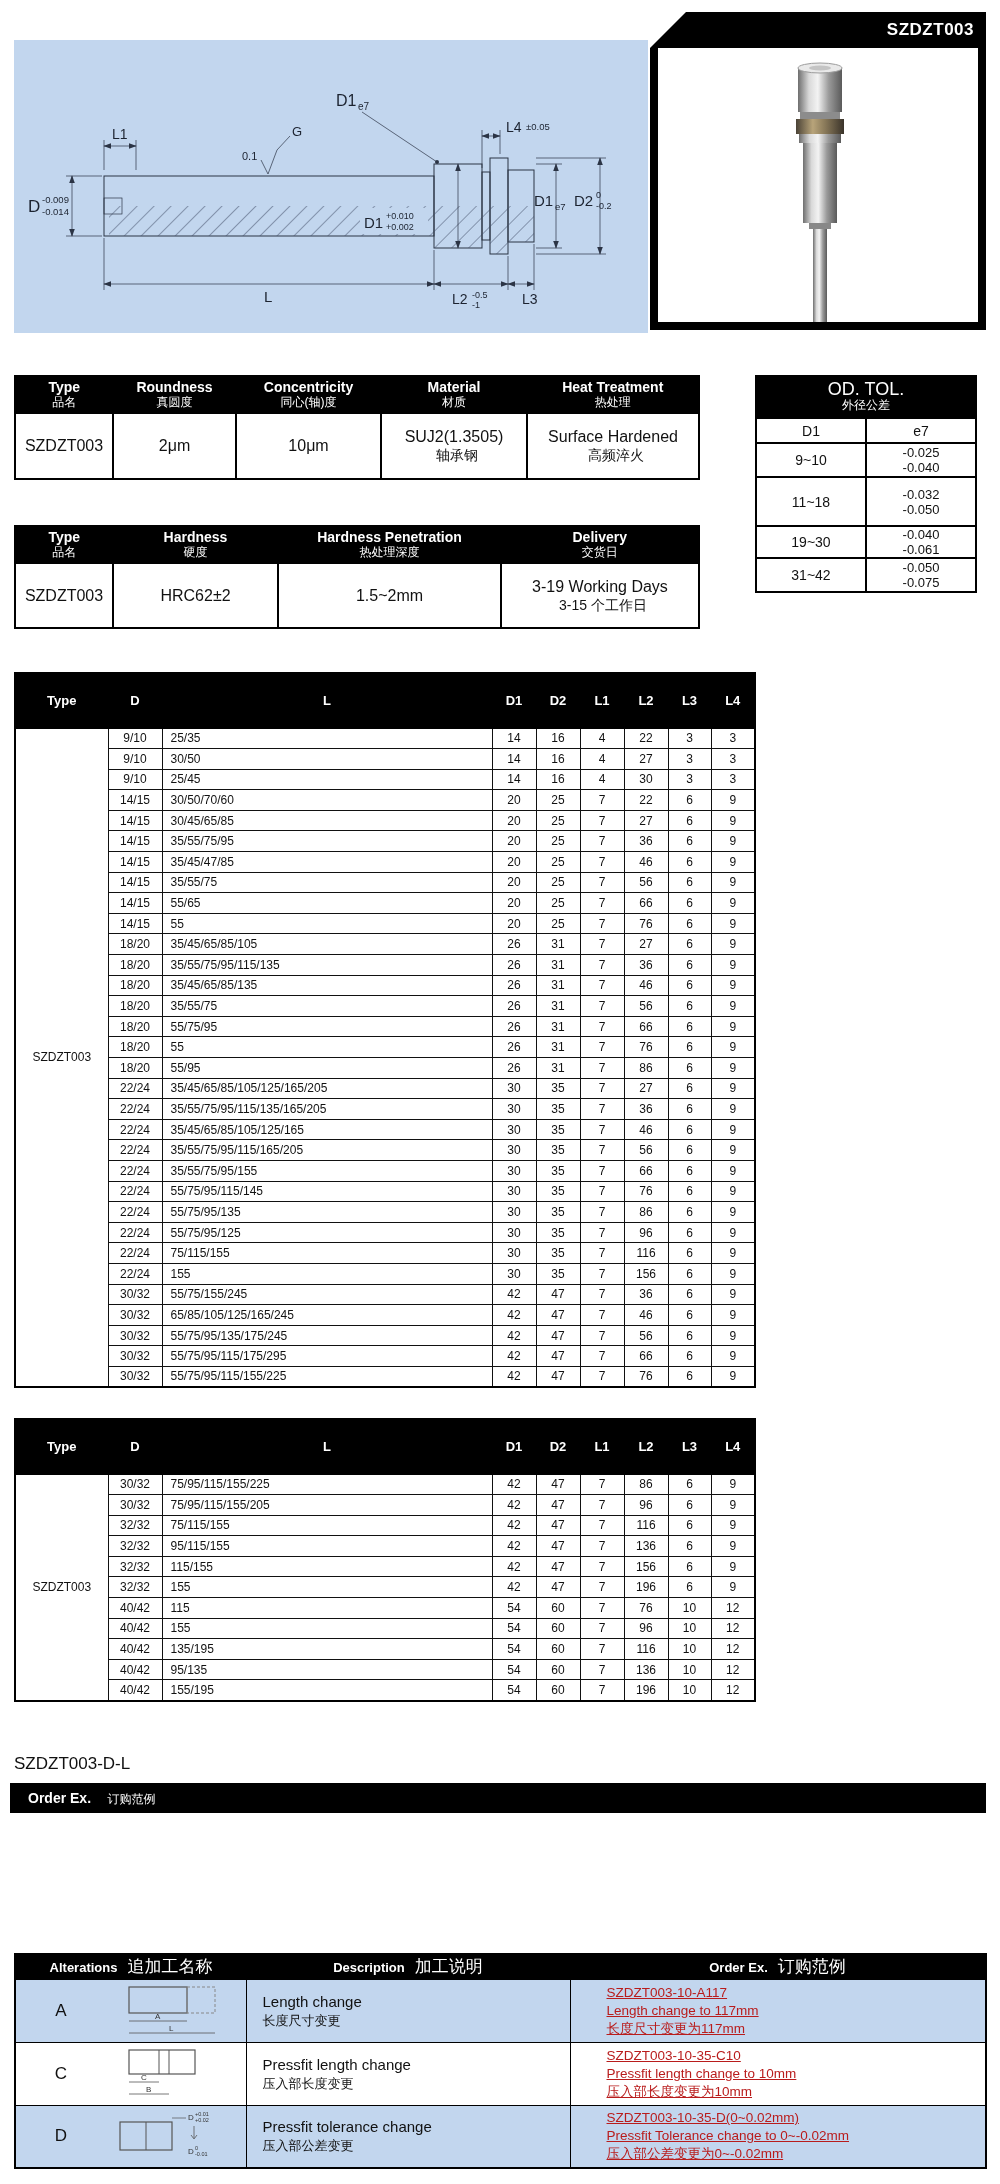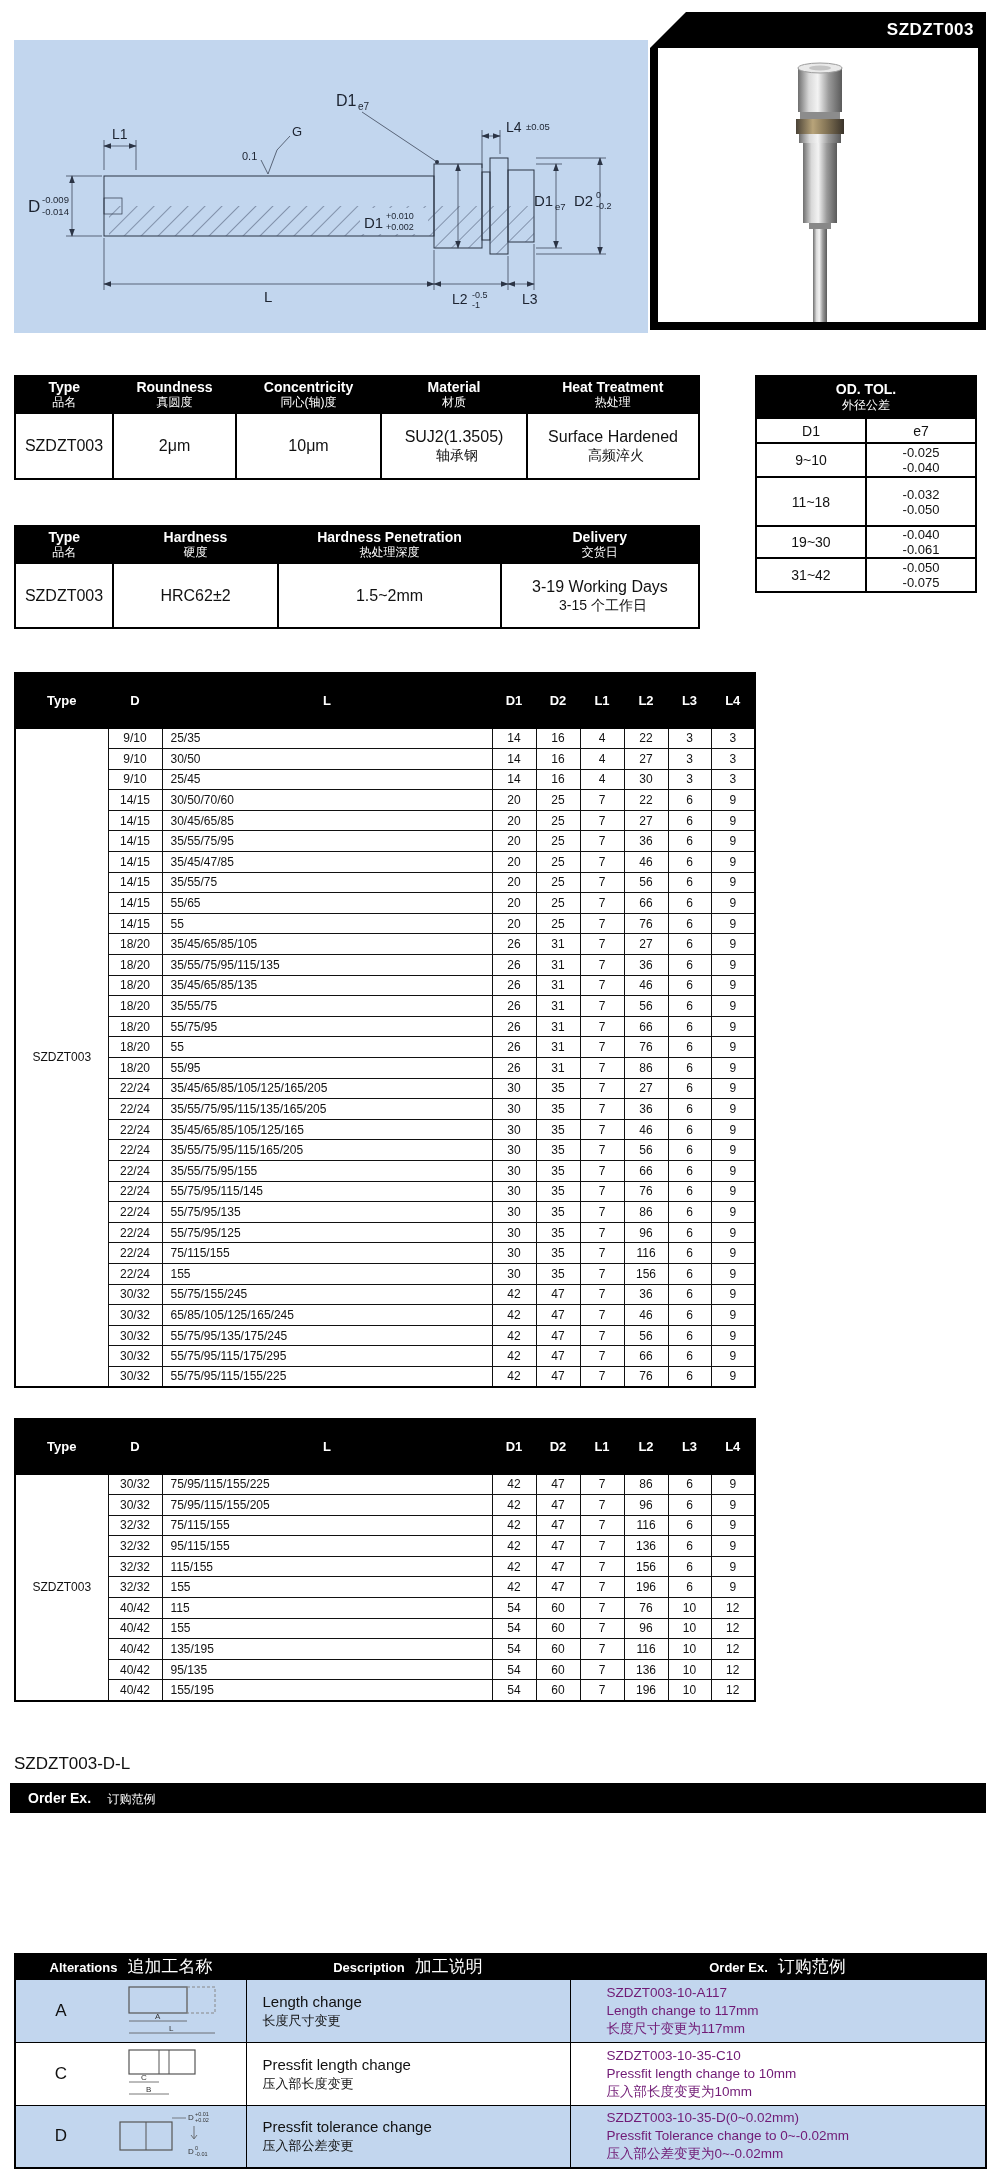--- a/index.html
+++ b/index.html
@@ -23,21 +23,21 @@
   .spec-table th { background:#000; color:#fff; font-weight:normal; border:1px solid #000; padding:2px 0; }
   .spec-table th .en { font-size:14px; font-weight:bold; line-height:16px; }
   .spec-table th .zh { font-size:12px; line-height:15px; }
   .spec-table td { border:2px solid #000; text-align:center; font-size:16px; color:#111; background:#fff; }
   .spec-table td .sub { font-size:14px; line-height:18px;padding-left:6px; }
   .spec-table { border:2px solid #000; }
 
   
   .odtol { position:absolute; left:755px; top:375px; width:220px; border:2px solid #000; }
   .odtol th { background:#000; color:#fff; font-weight:normal; }
-  .odtol .t-en { font-size:14px; font-weight:bold; line-height:17px; }
+  .odtol .t-en { font-size:18px; font-weight:normal; line-height:17px; }
   .odtol .t-zh { font-size:12px; line-height:15px; }
   .odtol td { border:2px solid #000; text-align:center; font-size:14px; color:#111; background:#fff; }
   .odtol .tol-line { font-size:13px; line-height:15px; }
 
   
   .dim-table { position:absolute; left:14px; width:740px; border:2px solid #000; }
   .dim-table th { background:#000; color:#fff; font-size:13px; font-weight:bold; height:55px; border:1px solid #000; }
   .dim-table td { border:1px solid #111; font-size:12px; color:#111; height:20.6px; text-align:center; background:#fff; padding:0; }
   .dim-table td.l-col { text-align:left; padding-left:8px; }
   .dim-table td.type-cell { font-size:12px; text-align:center; }
@@ -57,21 +57,21 @@
   .alterations td { border:1px solid #000; height:63px; vertical-align:middle; }
   .alterations tr.blue td { background:#c2d6ee; }
   .alterations tr.white td { background:#fff; }
   .alt-first { display:flex; align-items:center; }
   .alt-letter { width:90px; text-align:center; font-size:17px; color:#111; }
   .alt-diagram { flex:1; display:flex; justify-content:center; }
   .alt-desc { padding-left:16px; }
   .alt-desc .en { font-size:15px; color:#111; line-height:20px; }
   .alt-desc .zh { font-size:13px; color:#111; line-height:18px; }
   .alt-order { padding-left:36px; }
-  .alt-order div { font-size:13.5px; color:#701a75; line-height:18px; }
+  .alt-order div { font-size:13.5px; color:#b91c1c; line-height:18px;text-decoration:underline; }
 
   
   .dt { font-family:"Liberation Sans",sans-serif; fill:#1c2330; }
   .dl { stroke:#2b3445; stroke-width:1; fill:none; }
   .dthin { stroke:#2b3445; stroke-width:.7; fill:none; }
 </style>
 </head>
 <body>
 
 <div id="page">

